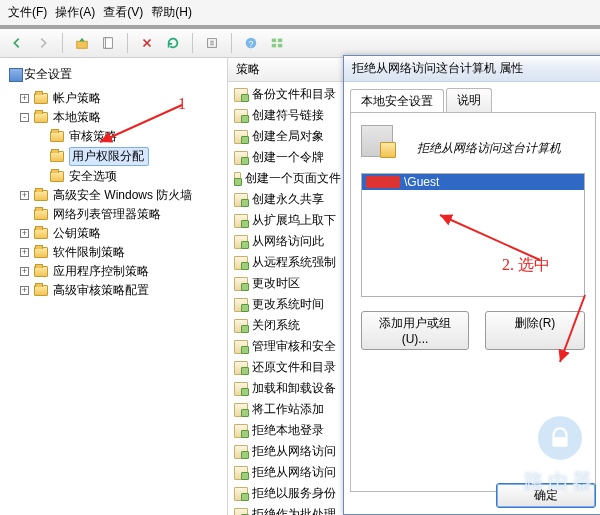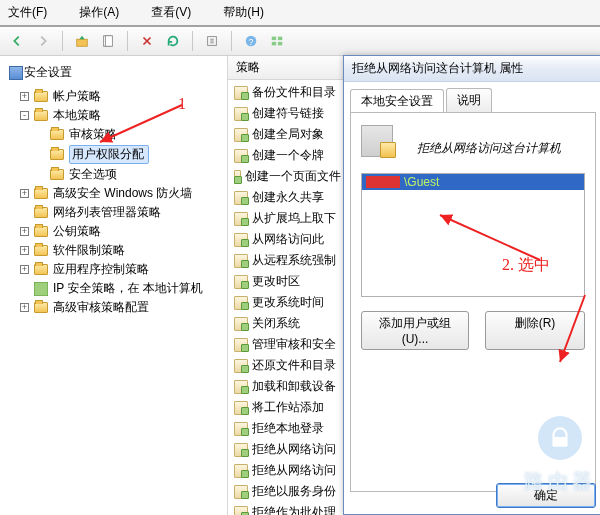--- a/index.html
+++ b/index.html
@@ -10,23 +10,23 @@
     background: #fff;
     color: #000;
     width: 600px;
     height: 515px;
     overflow: hidden;
     position: relative;
   }
   
   .menubar {
     display: flex;
-    gap: 32px;
+    gap: 8px;
     padding: 4px 8px;
-    border-bottom: 2px solid #a3a3a3;
+    border-bottom: 4px solid #a3a3a3;
     background: #f5f5f5;
   }
   .menubar span { cursor: default; }
   
   .toolbar {
     display: flex;
     align-items: center;
     gap: 4px;
     padding: 3px 6px;
     background: linear-gradient(#fdfdfd,#ececec);
@@ -143,21 +143,21 @@
   .listbox {
     border: 1px solid #b0b0b0;
     height: 124px;
     background: #fff;
     overflow: hidden;
     margin-bottom: 14px;
   }
   .listrow {
     display: flex; align-items: center; gap: 4px;
     padding: 1px 4px;
-    background: #2f69c5; color: #bef264;
+    background: #2f69c5; color: #ffffff;
   }
   .listrow .blk { width: 34px; height: 12px; background:#d33; }
   .btnrow { display: flex; gap: 16px; justify-content: flex-start; }
   .winbtn {
     min-width: 100px;
     padding: 3px 10px;
     background: linear-gradient(#fdfdfd,#e7e7e7);
     border: 1px solid #9a9a9a;
     border-radius: 3px;
     text-align: center;
@@ -339,29 +339,20 @@
         <span>软件限制策略</span>
       </div>
       <div class="tree-node">
         <span class="twisty">+</span>
         <span class="node-icon">
             <span class="folder"></span>
           </span>
         <span>应用程序控制策略</span>
       </div>
       <div class="tree-node">
-        <span class="twisty empty"></span>
-        <span class="node-icon">
-            <svg width="14" height="14">
-              <rect width="14" height="14" fill="#9fcf7d" stroke="#5a9a3a"></rect>
-            </svg>
-          </span>
-        <span>IP 安全策略，在 本地计算机</span>
-      </div>
-      <div class="tree-node">
         <span class="twisty">+</span>
         <span class="node-icon">
             <span class="folder"></span>
           </span>
         <span>高级审核策略配置</span>
       </div>
     </div>
   </div>
 
   <div class="policy-pane">

